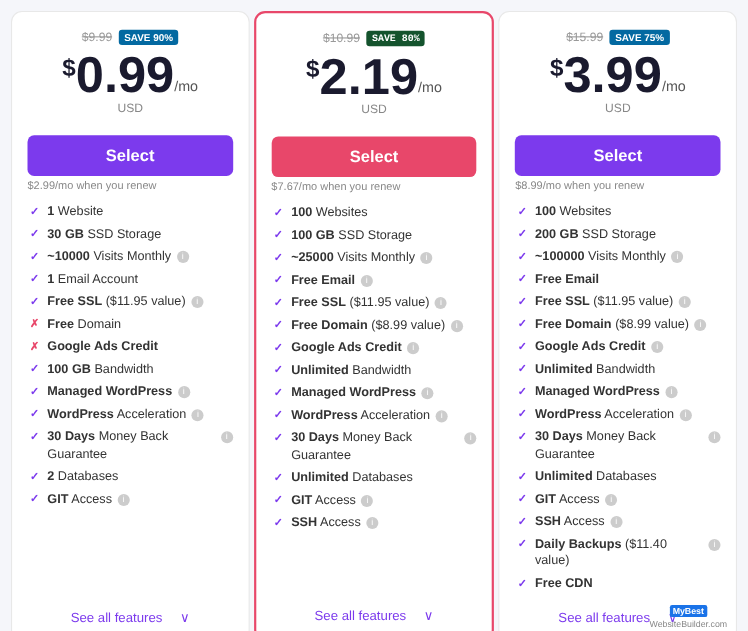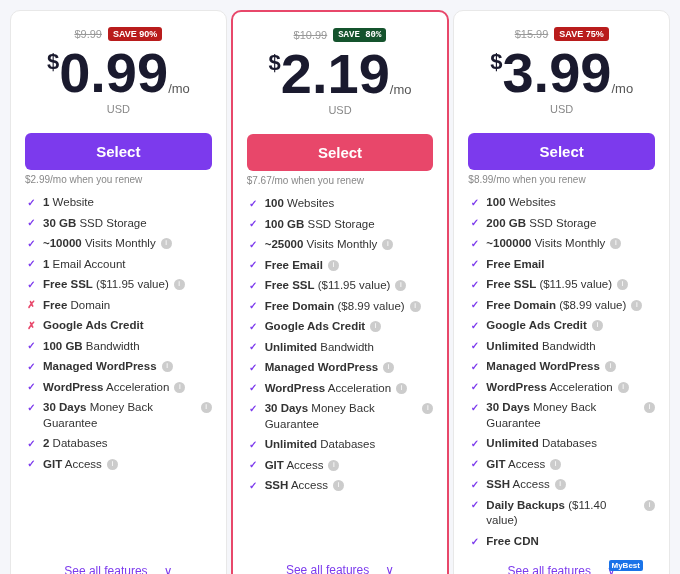--- a/index.html
+++ b/index.html
@@ -43,21 +43,21 @@
       justify-content: center;
       gap: 6px;
       margin-bottom: 2px;
     }
     .original-price {
       font-size: 11px;
       color: #999;
       text-decoration: line-through;
     }
     .save-badge {
-      background: #b91c1c;
+      background: #0369a1;
       color: #fff;
       font-size: 9px;
       font-weight: 700;
       padding: 2px 5px;
       border-radius: 3px;
     }
     .save-badge.pink {
       background: #14532d;
       font-family: Liberation Mono, monospace;
     }
@@ -68,21 +68,21 @@
       line-height: 1;
       margin: 4px 0 2px;
     }
     .price-dollar {
       font-size: 22px;
       font-weight: 700;
       color: #1a1a2e;
       margin-top: 6px;
     }
     .price-amount {
-      font-size: 56px;
+      font-size: 46px;
       font-weight: 700;
       color: #1a1a2e;
       line-height: 1;
     }
     .price-mo {
       font-size: 13px;
       color: #555;
       align-self: flex-end;
       margin-bottom: 6px;
     }

